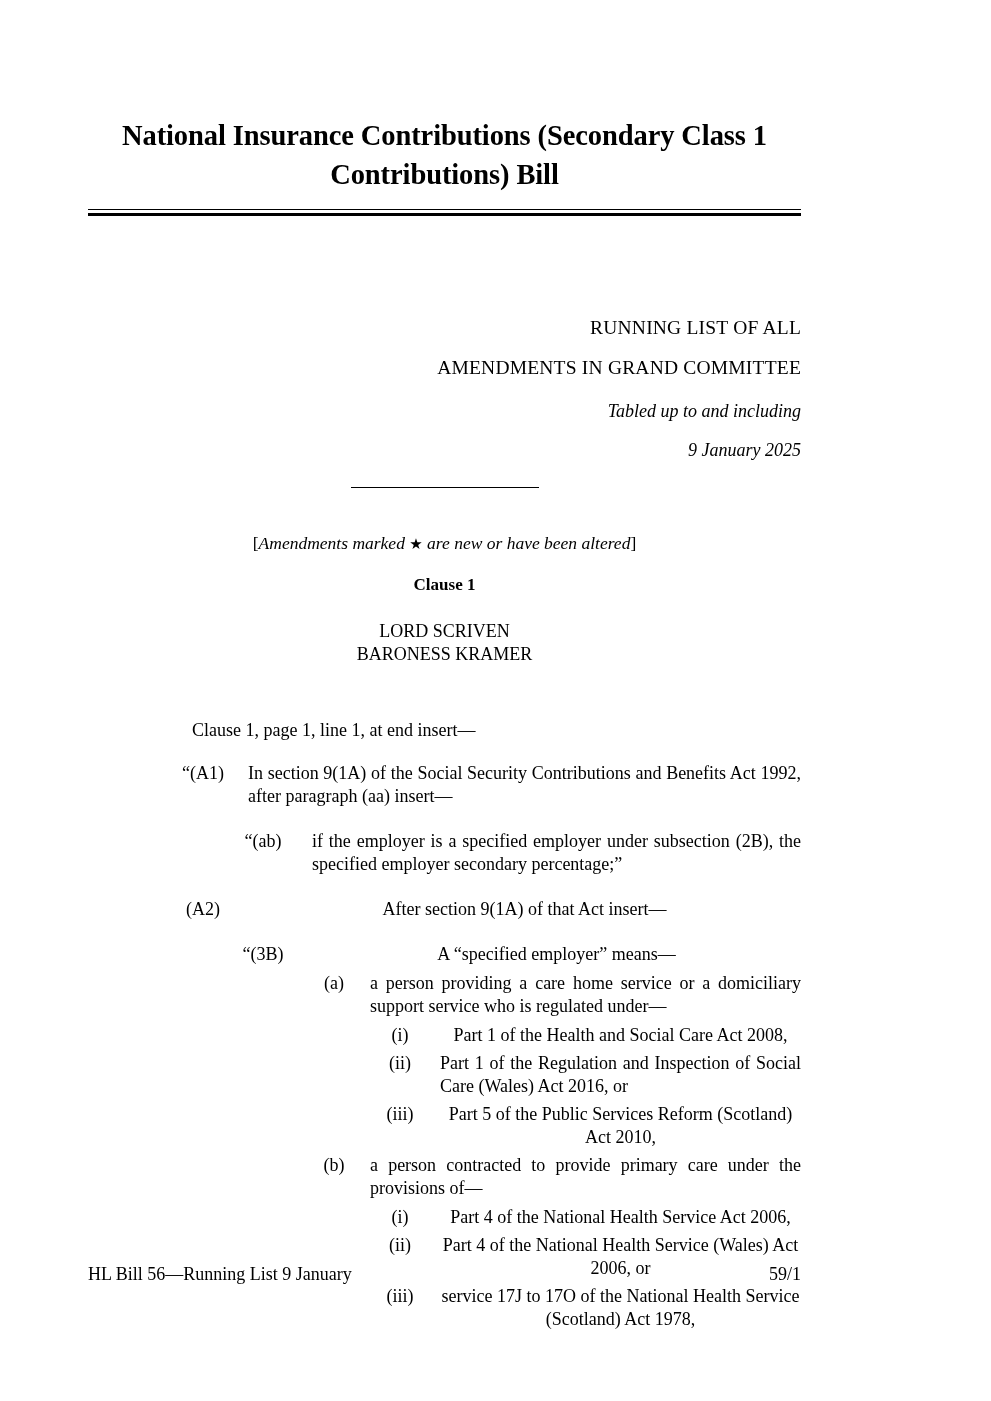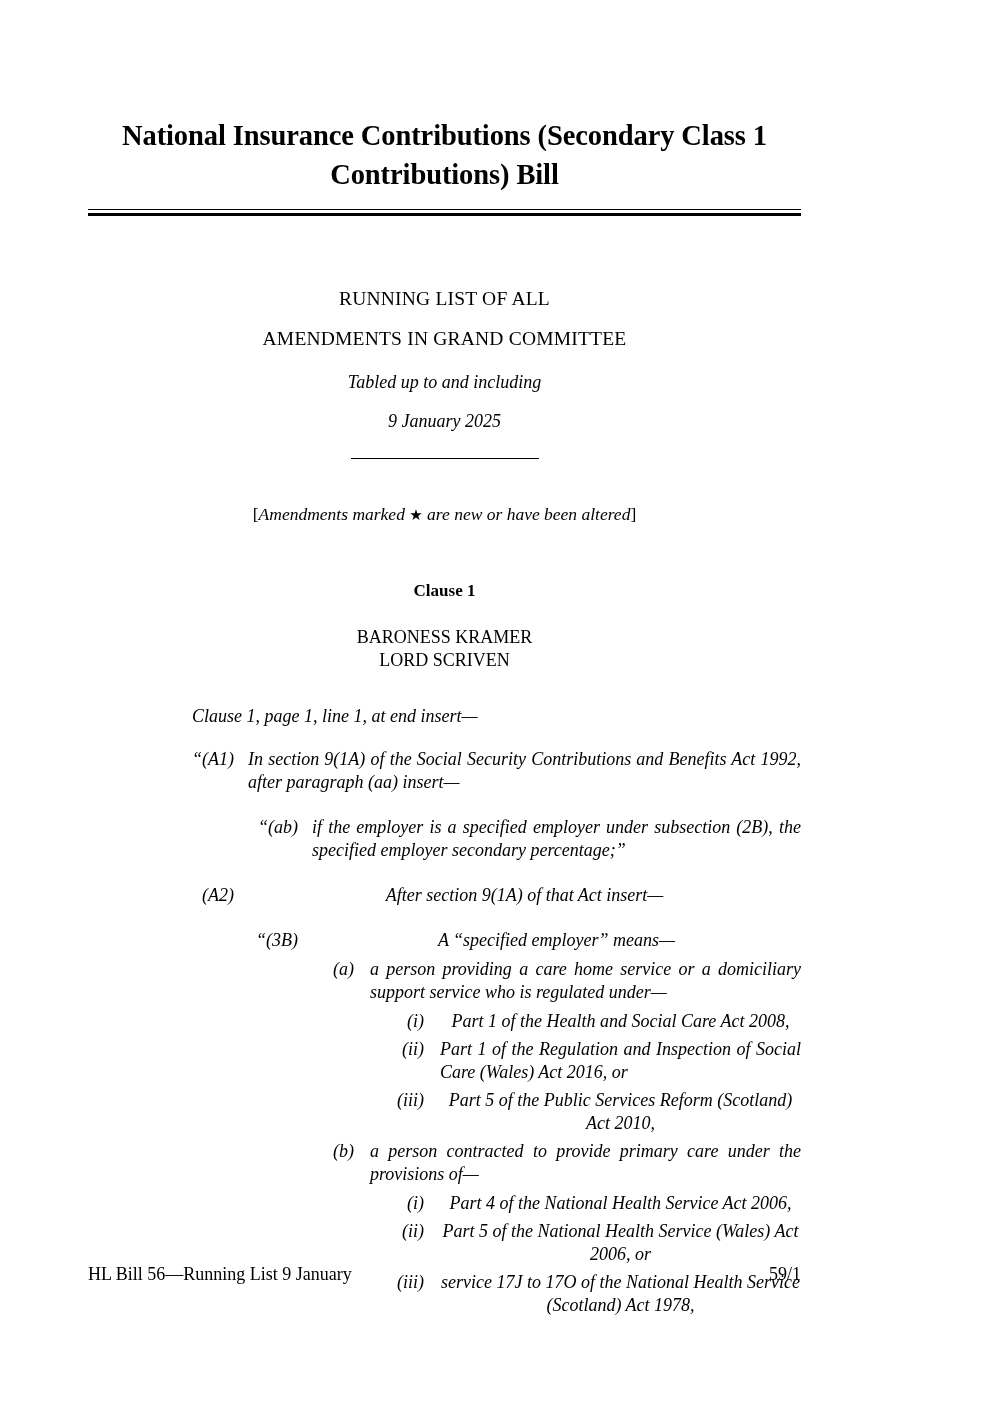--- a/index.html
+++ b/index.html
@@ -39,22 +39,22 @@
   .double-rule {
     margin-top: 14px;
     height: 7px;
     border-top: 1.6px solid #000;
     border-bottom: 3.4px solid #000;
     box-sizing: border-box;
   }
 
   
   .head-block {
-    margin-top: 73px;
-    text-align: center;
+    margin-top: 102px;
+    text-align: right;
   }
   .head-line {
     font-size: 19.5px;
     line-height: 1.0;
     letter-spacing: 0.2px;
     margin-bottom: 21px;
   }
   .head-line.second { margin-bottom: 24px; }
   .head-italic {
     font-size: 18px;
@@ -75,56 +75,55 @@
     text-align: center;
     font-size: 17.5px;
     font-style: italic;
     line-height: 1.0;
   }
   .star-note .bracket { font-style: normal; }
   .star-glyph { font-style: normal; font-size: 15px; }
 
   
   .clause-heading {
-    margin-top: 59px;
+    margin-top: 24px;
     text-align: center;
     font-size: 17px;
     font-weight: bold;
     line-height: 1.0;
   }
   .sponsors {
     margin-top: 27px;
     text-align: center;
     font-size: 18px;
     line-height: 1.3;
   }
   .sponsor { display: block; }
 
   
   .body-text {
-    margin-top: 32px;
+    margin-top: 52px;
     font-size: 18px;
     line-height: 1.28;
-    font-style: italic;
   }
 
   .lead-line {
     margin-left: 104px;
     margin-bottom: 20px;
   }
 
   
   .row {
     display: flex;
     align-items: flex-start;
     margin-bottom: 15px;
   }
   .row .marker {
     flex: 0 0 auto;
-    text-align: right;
+    text-align: center;
     white-space: nowrap;
   }
   .row .content {
     flex: 1 1 auto;
     text-align: justify;
     text-justify: inter-word;
   }
   .row .content.ragged { text-align: center; }
 
   
@@ -173,22 +172,22 @@
     <div class="head-italic">Tabled up to and including</div>
     <div class="head-italic date">9 January 2025</div>
     <div class="short-rule"></div>
   </div>
 
   <div class="star-note"><span class="bracket">[</span><span>Amendments marked </span><span class="star-glyph">★</span><span> are new or have been altered</span><span class="bracket">]</span></div>
 
   <div class="clause-heading">Clause 1</div>
 
   <div class="sponsors">
+    <span class="sponsor">LORD SCRIVEN</span>
     <span class="sponsor">BARONESS KRAMER</span>
-    <span class="sponsor">LORD SCRIVEN</span>
   </div>
 
   <div class="body-text">
 
     <div class="lead-line">Clause 1, page 1, line 1, at end insert—</div>
 
     <div class="row lvl1">
       <span class="marker">“(A1)</span>
       <span class="content">In section 9(1A) of the Social Security Contributions and Benefits Act 1992, after paragraph (aa) insert—</span>
     </div>
@@ -233,21 +232,21 @@
       <span class="content">a person contracted to provide primary care under the provisions of—</span>
     </div>
 
     <div class="row lvl4">
       <span class="marker">(i)</span>
       <span class="content ragged">Part 4 of the National Health Service Act 2006,</span>
     </div>
 
     <div class="row lvl4">
       <span class="marker">(ii)</span>
-      <span class="content ragged">Part 5 of the National Health Service (Wales) Act 2006, or</span>
+      <span class="content ragged">Part 4 of the National Health Service (Wales) Act 2006, or</span>
     </div>
 
     <div class="row lvl4">
       <span class="marker">(iii)</span>
       <span class="content ragged">service 17J to 17O of the National Health Service (Scotland) Act 1978,</span>
     </div>
 
   </div>
 
   <div class="footer">

